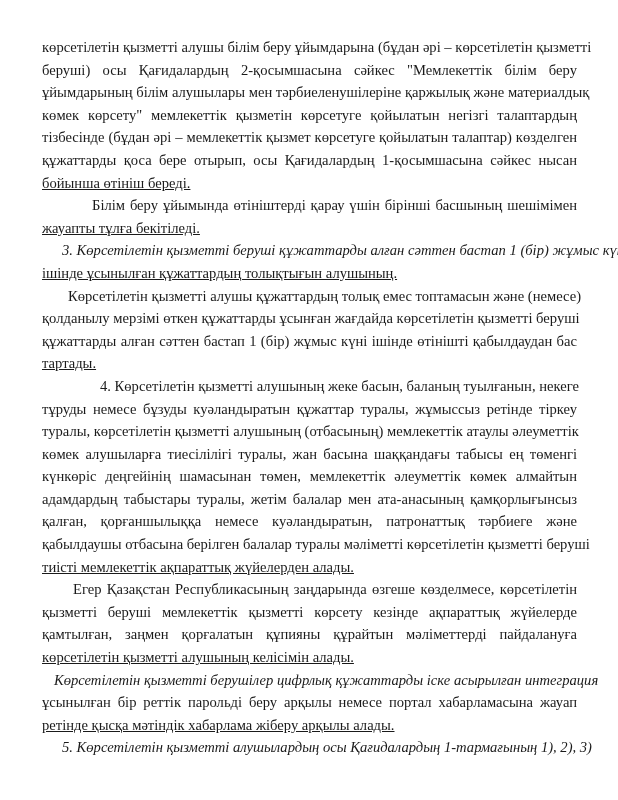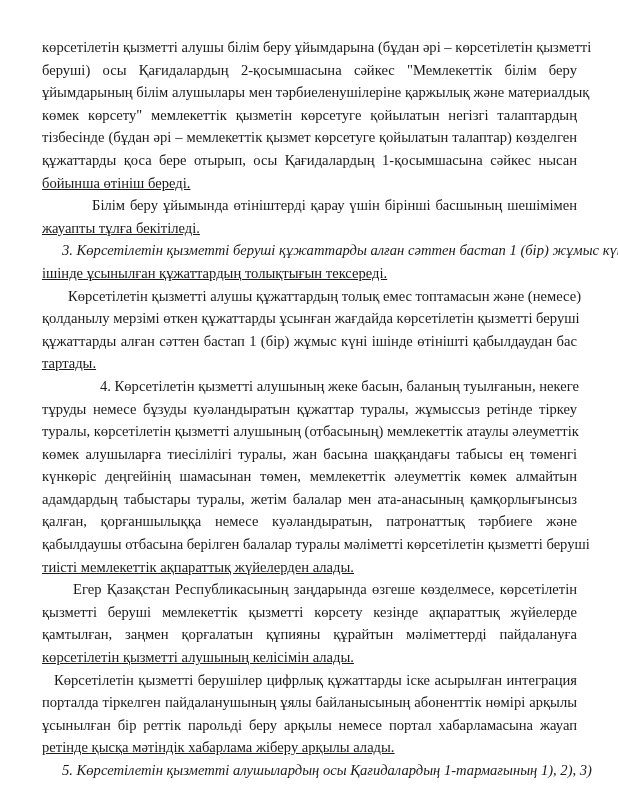--- a/index.html
+++ b/index.html
@@ -12,21 +12,21 @@
   .line {
     height:22.6px; line-height:22.6px; white-space:nowrap;
     text-align:justify; text-align-last:justify; overflow:visible;
   }
   .line.last { text-align-last:left;text-decoration:underline; }
   .ind1 { padding-left:50px; }
   .ind2 { padding-left:20px;font-style:italic; }
   .ind3 { padding-left:26px; }
   .ind4 { padding-left:58px; }
   .ind5 { padding-left:31px; }
-  .ind6 { padding-left:12px; }
+  .ind6 { padding-left:12px;font-style:italic; }
 </style>
 </head>
 <body>
 
 <div class="page">
 
   <div>
     <div class="line">көрсетілетін қызметті алушы білім беру ұйымдарына (бұдан әрі – көрсетілетін қызметті</div>
     <div class="line">беруші) осы Қағидалардың 2-қосымшасына сәйкес "Мемлекеттік білім беру</div>
     <div class="line">ұйымдарының білім алушылары мен тәрбиеленушілеріне қаржылық және материалдық</div>
@@ -36,21 +36,21 @@
     <div class="line last">бойынша өтініш береді.</div>
   </div>
 
   <div>
     <div class="line ind1">Білім беру ұйымында өтініштерді қарау үшін бірінші басшының шешімімен</div>
     <div class="line last">жауапты тұлға бекітіледі.</div>
   </div>
 
   <div>
     <div class="line ind2">3. Көрсетілетін қызметті беруші құжаттарды алған сәттен бастап 1 (бір) жұмыс күні</div>
-    <div class="line last">ішінде ұсынылған құжаттардың толықтығын тексереді.</div>
+    <div class="line last">ішінде ұсынылған құжаттардың толықтығын алушының.</div>
   </div>
 
   <div>
     <div class="line ind3">Көрсетілетін қызметті алушы құжаттардың толық емес топтамасын және (немесе)</div>
     <div class="line">қолданылу мерзімі өткен құжаттарды ұсынған жағдайда көрсетілетін қызметті беруші</div>
     <div class="line">құжаттарды алған сәттен бастап 1 (бір) жұмыс күні ішінде өтінішті қабылдаудан бас</div>
     <div class="line last">тартады.</div>
   </div>
 
   <div>
@@ -67,21 +67,20 @@
 
   <div>
     <div class="line ind5">Егер Қазақстан Республикасының заңдарында өзгеше көзделмесе, көрсетілетін</div>
     <div class="line">қызметті беруші мемлекеттік қызметті көрсету кезінде ақпараттық жүйелерде</div>
     <div class="line">қамтылған, заңмен қорғалатын құпияны құрайтын мәліметтерді пайдалануға</div>
     <div class="line last">көрсетілетін қызметті алушының келісімін алады.</div>
   </div>
 
   <div>
     <div class="line ind6">Көрсетілетін қызметті берушілер цифрлық құжаттарды іске асырылған интеграция</div>
-    <div class="line">порталда тіркелген пайдаланушының ұялы байланысының абоненттік нөмірі арқылы</div>
     <div class="line">ұсынылған бір реттік парольді беру арқылы немесе портал хабарламасына жауап</div>
     <div class="line last">ретінде қысқа мәтіндік хабарлама жіберу арқылы алады.</div>
   </div>
 
   <div>
     <div class="line ind2">5. Көрсетілетін қызметті алушылардың осы Қағидалардың 1-тармағының 1), 2), 3)</div>
 
   </div>
 
 </div>

